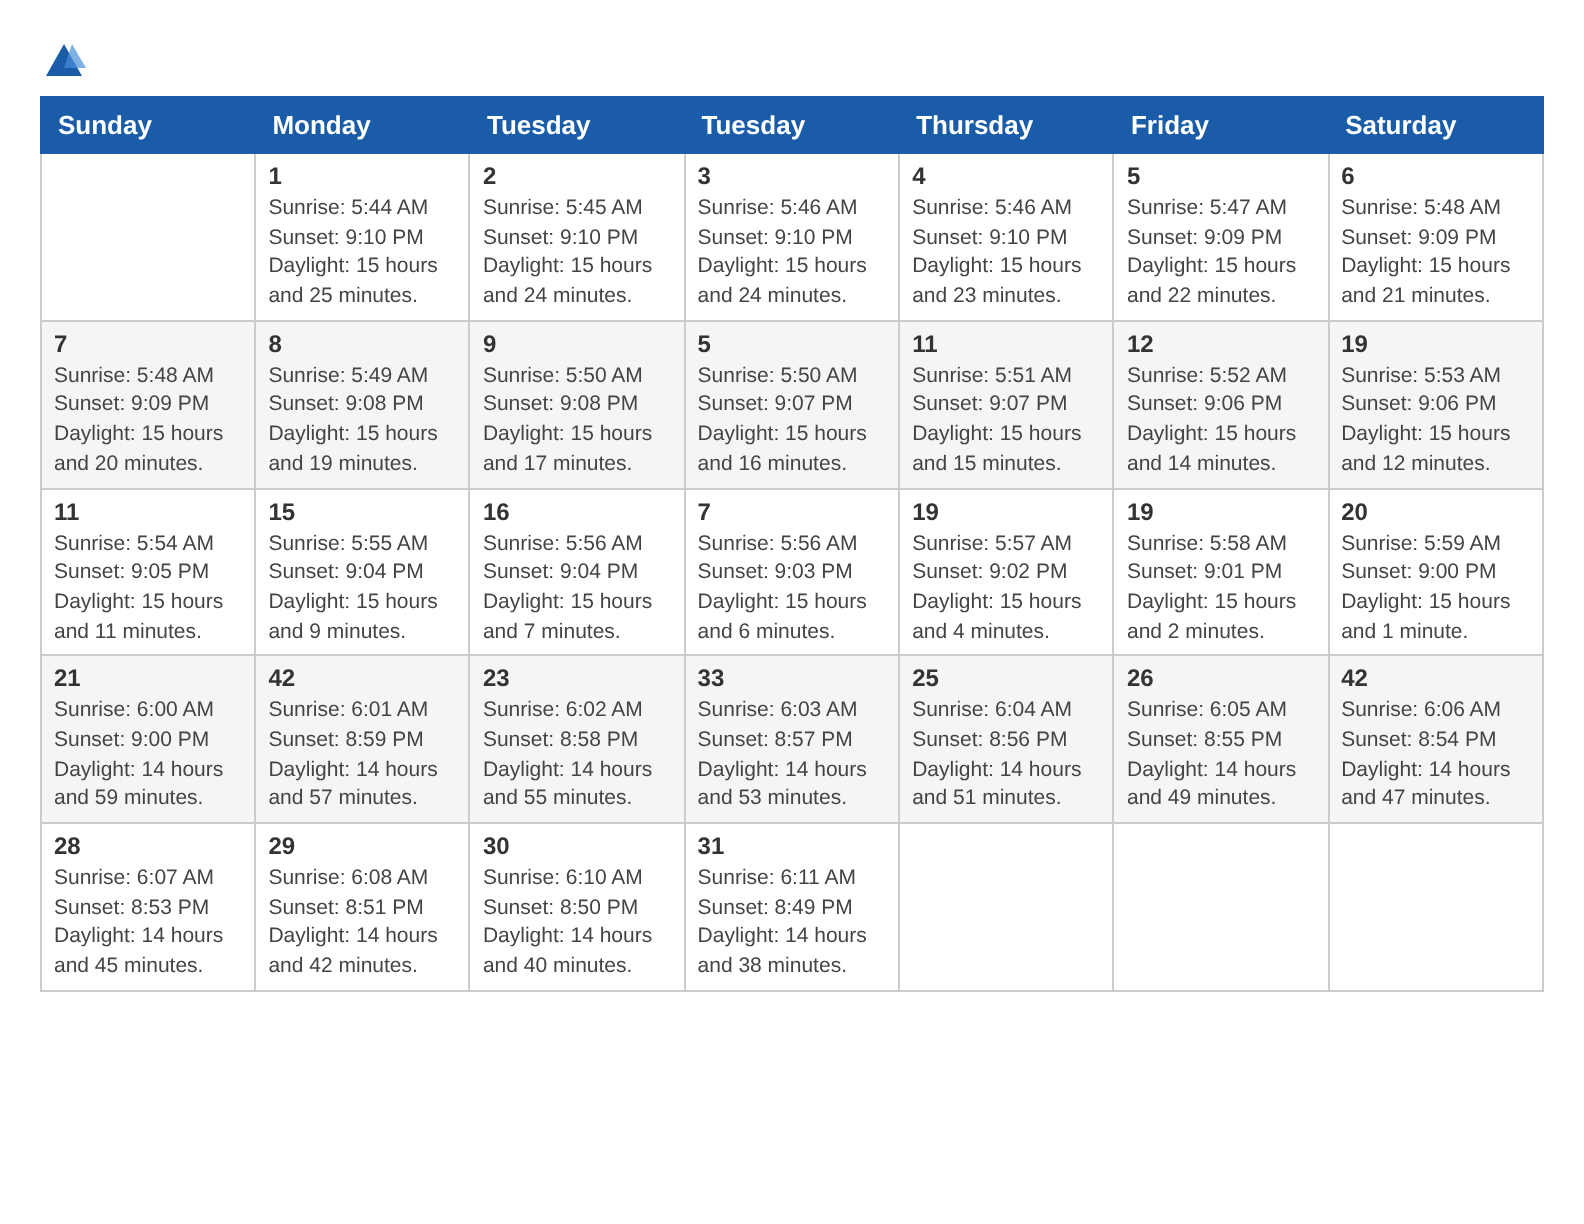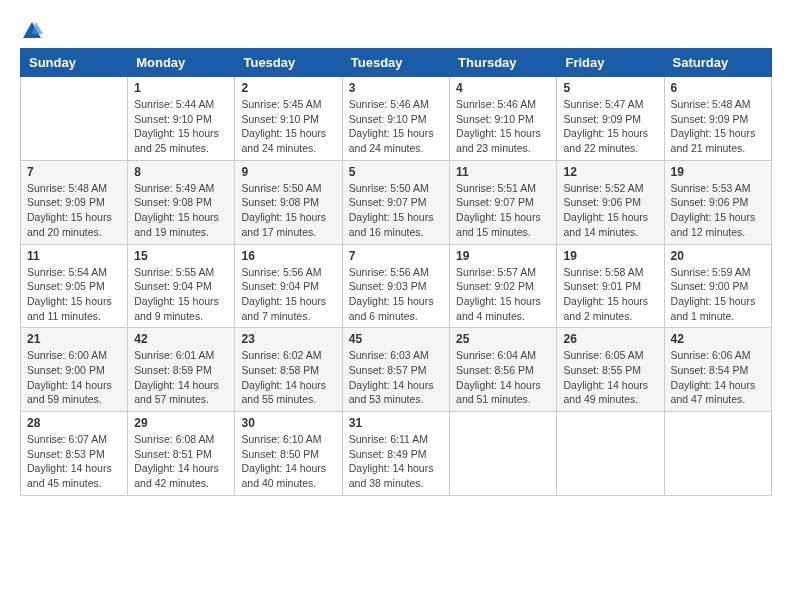--- a/index.html
+++ b/index.html
@@ -249,21 +249,21 @@
           Sunrise: 6:01 AM<br>Sunset: 8:59 PM<br>Daylight: 14 hours and 57 minutes.
         </div>
         </td>
         <td>
           <div class="day-number">23</div>
         <div class="day-detail">
           Sunrise: 6:02 AM<br>Sunset: 8:58 PM<br>Daylight: 14 hours and 55 minutes.
         </div>
         </td>
         <td>
-          <div class="day-number">45</div>
+          <div class="day-number">33</div>
         <div class="day-detail">
           Sunrise: 6:03 AM<br>Sunset: 8:57 PM<br>Daylight: 14 hours and 53 minutes.
         </div>
         </td>
         <td>
           <div class="day-number">25</div>
         <div class="day-detail">
           Sunrise: 6:04 AM<br>Sunset: 8:56 PM<br>Daylight: 14 hours and 51 minutes.
         </div>
         </td>

